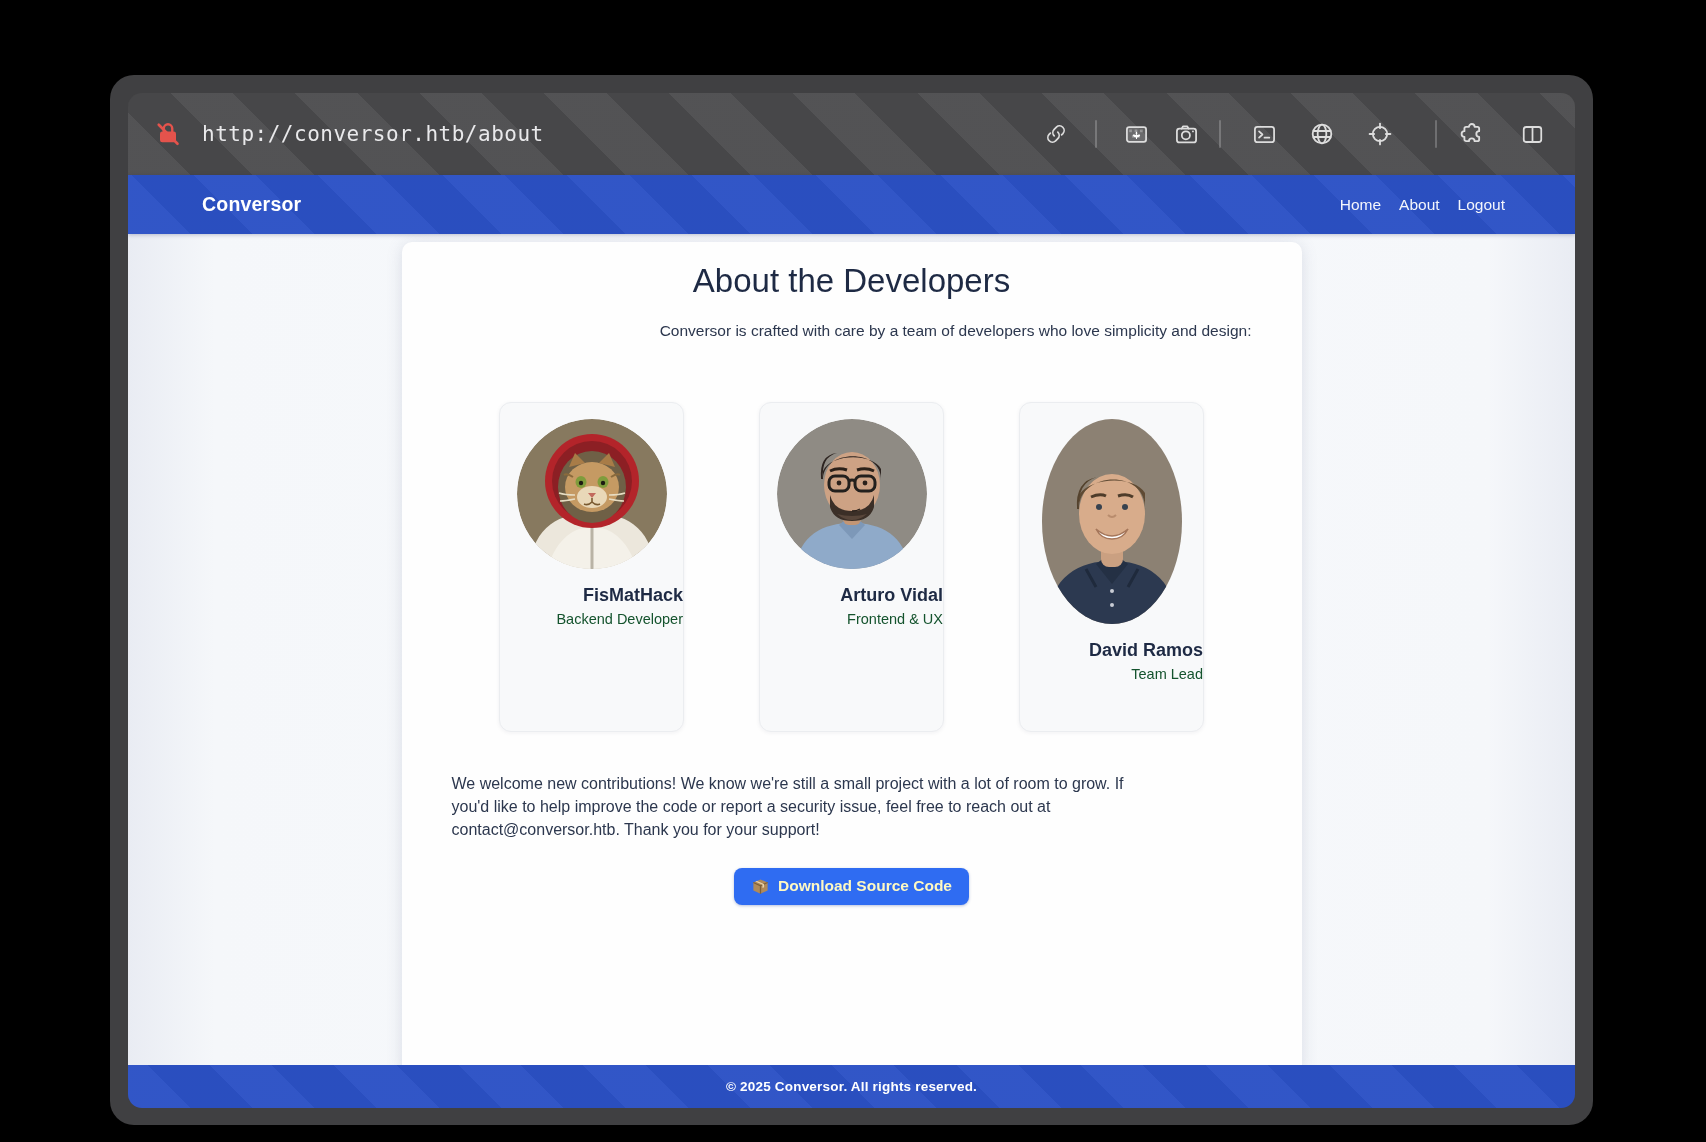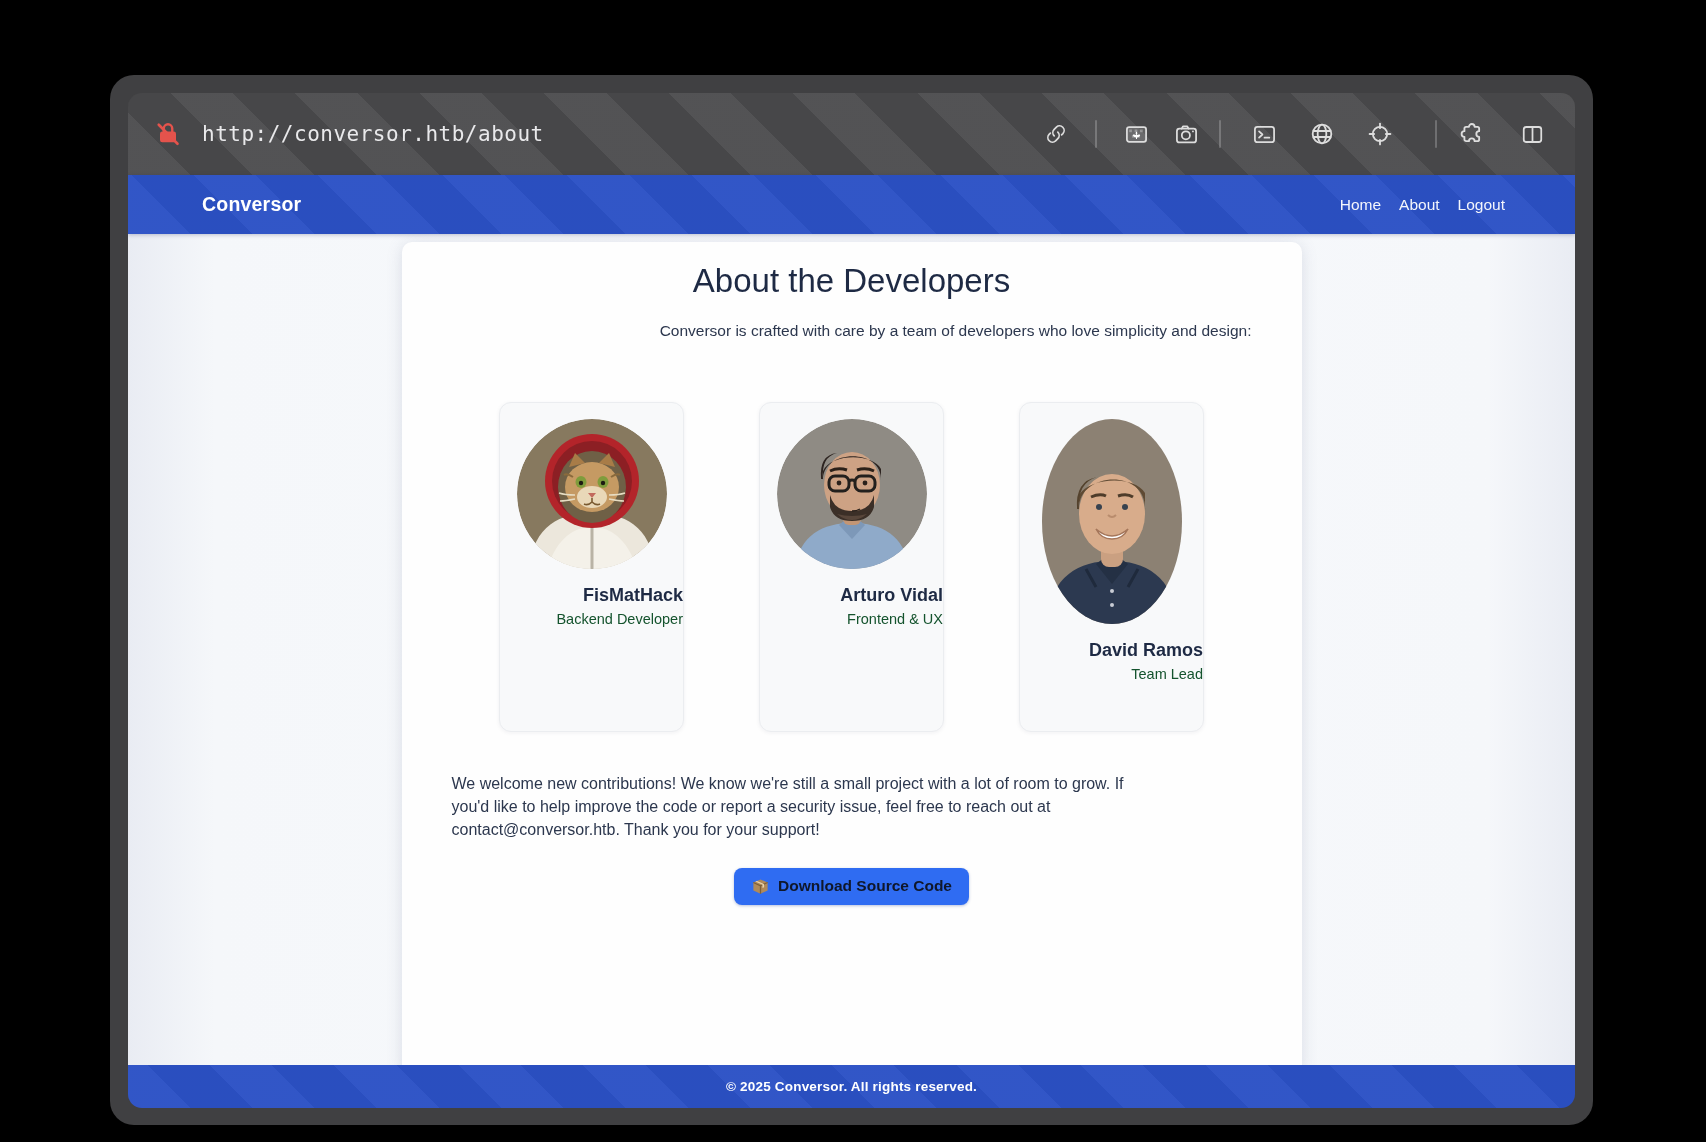--- a/index.html
+++ b/index.html
@@ -51,21 +51,21 @@
           border-radius:12px; box-shadow:0 1px 4px rgba(30,40,70,0.06);
           padding-top:16px; text-align:right; }
   .avatar-circle { width:150px; height:150px; border-radius:50%; overflow:hidden; margin:0 auto; }
   .avatar-oval { width:140px; height:205px; border-radius:50%; overflow:hidden; margin:0 auto; }
   .dev-name { margin-top:16px; font-size:18px; font-weight:bold; color:#1e2a44; }
   .dev-role { margin-top:5px; font-size:14.5px; color:#14532d; }
 
   .contrib { margin-top:40px; font-size:16px; color:#2c374e; line-height:1.45; max-width:712px; }
 
   .btn-row { margin-top:26px; text-align:center; }
-  .dl-btn { display:inline-flex; align-items:center; gap:8px; background:#2f6cf2; color:#0f172a;
+  .dl-btn { display:inline-flex; align-items:center; gap:8px; background:#2f6cf2; color:#fef9c3;
             border:none; border-radius:8px; padding:9px 17px; font-size:15.5px; font-weight:600;
             font-family:"Liberation Sans", sans-serif; cursor:pointer; box-shadow:0 1px 3px rgba(20,50,140,.3); }
 
   
   .footer { height:43px; flex:0 0 43px;
             background:
               repeating-linear-gradient(45deg, rgba(255,255,255,0.03) 0 44px, rgba(0,0,0,0.03) 44px 88px),
               #2b51c5;
             display:flex; align-items:center; justify-content:center; }
   .footer span { color:#fff; font-size:13.5px; font-weight:bold; letter-spacing:0.2px; }

